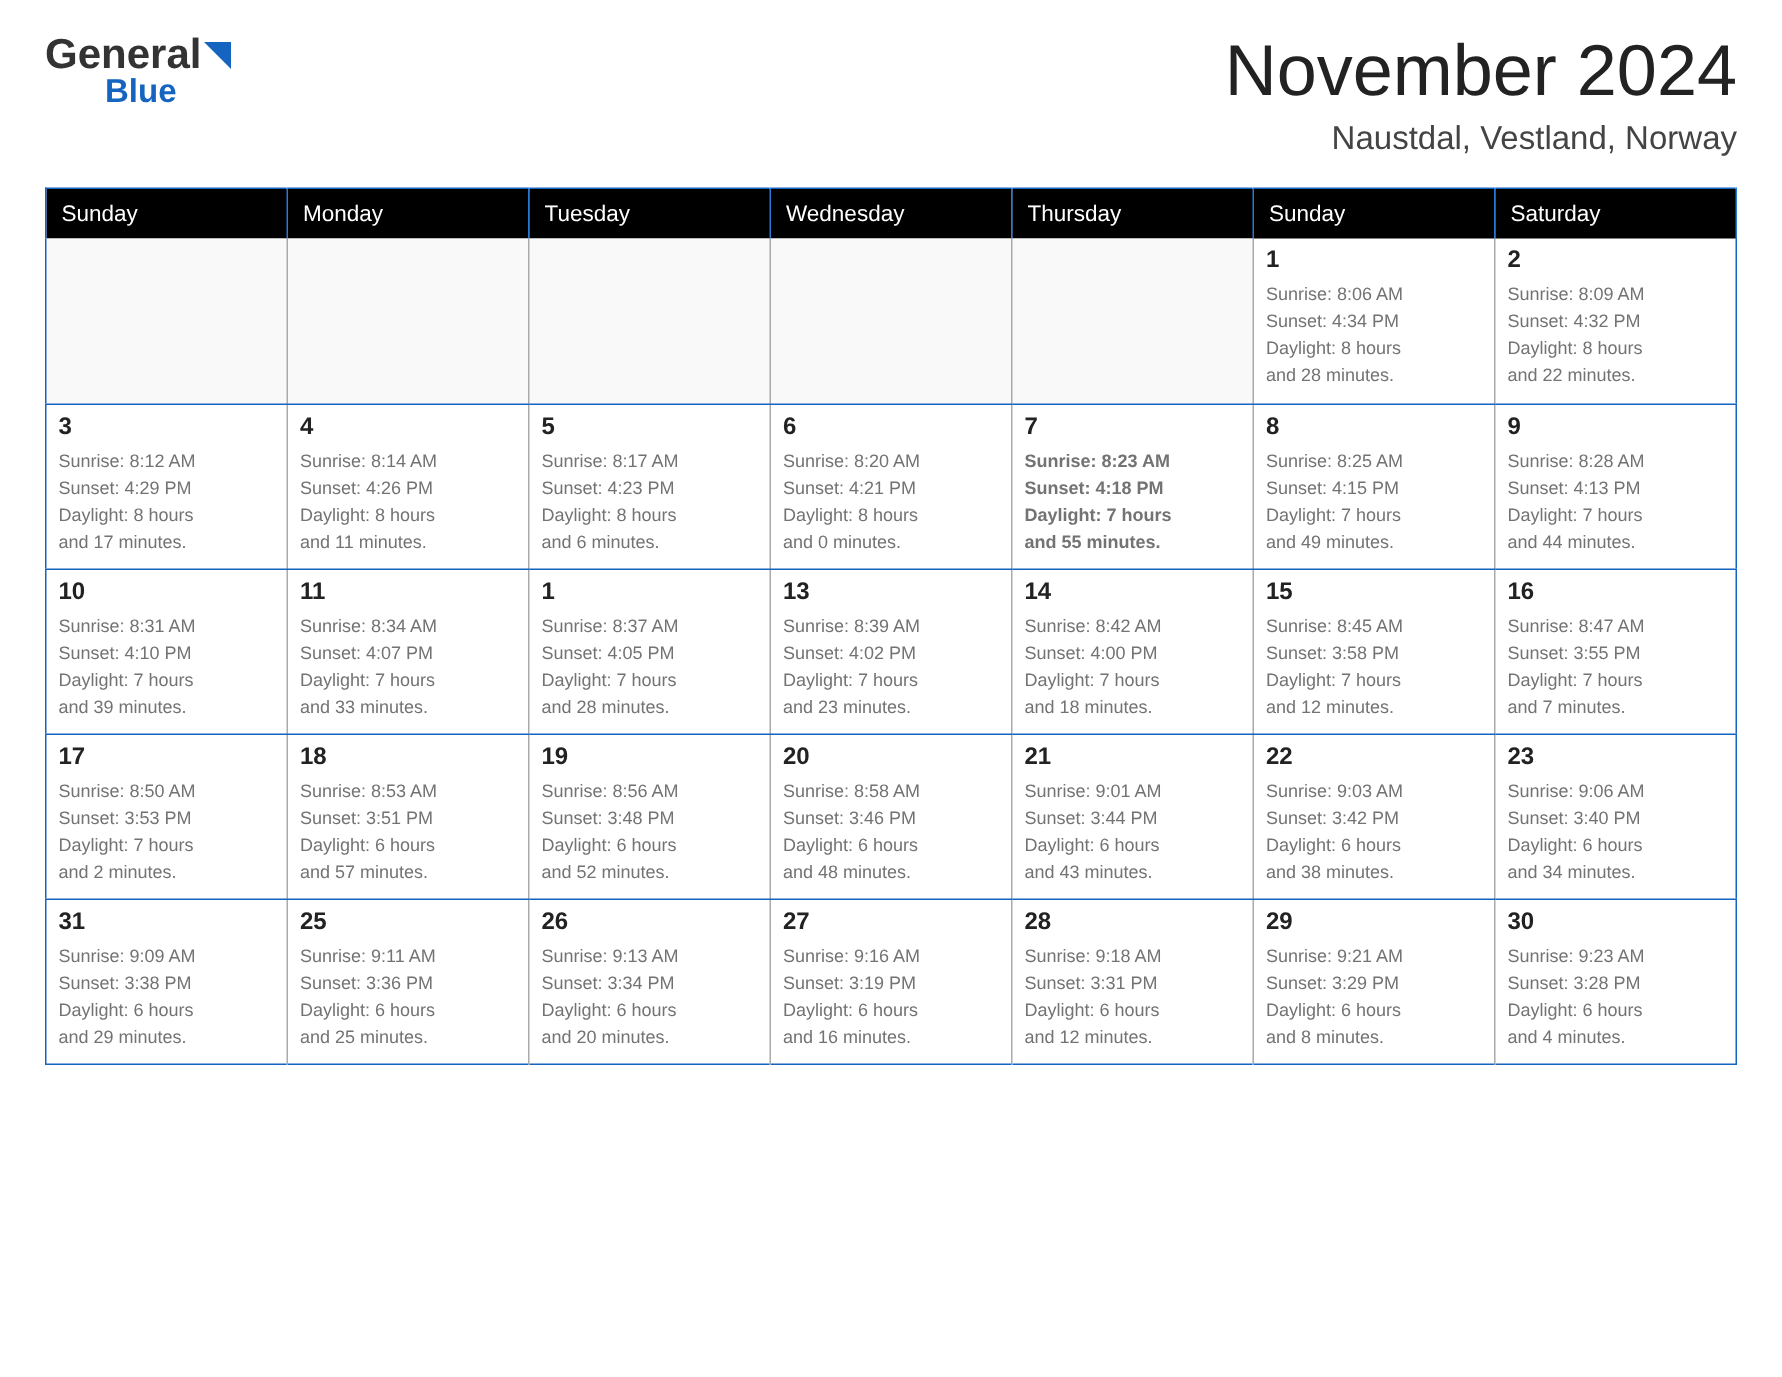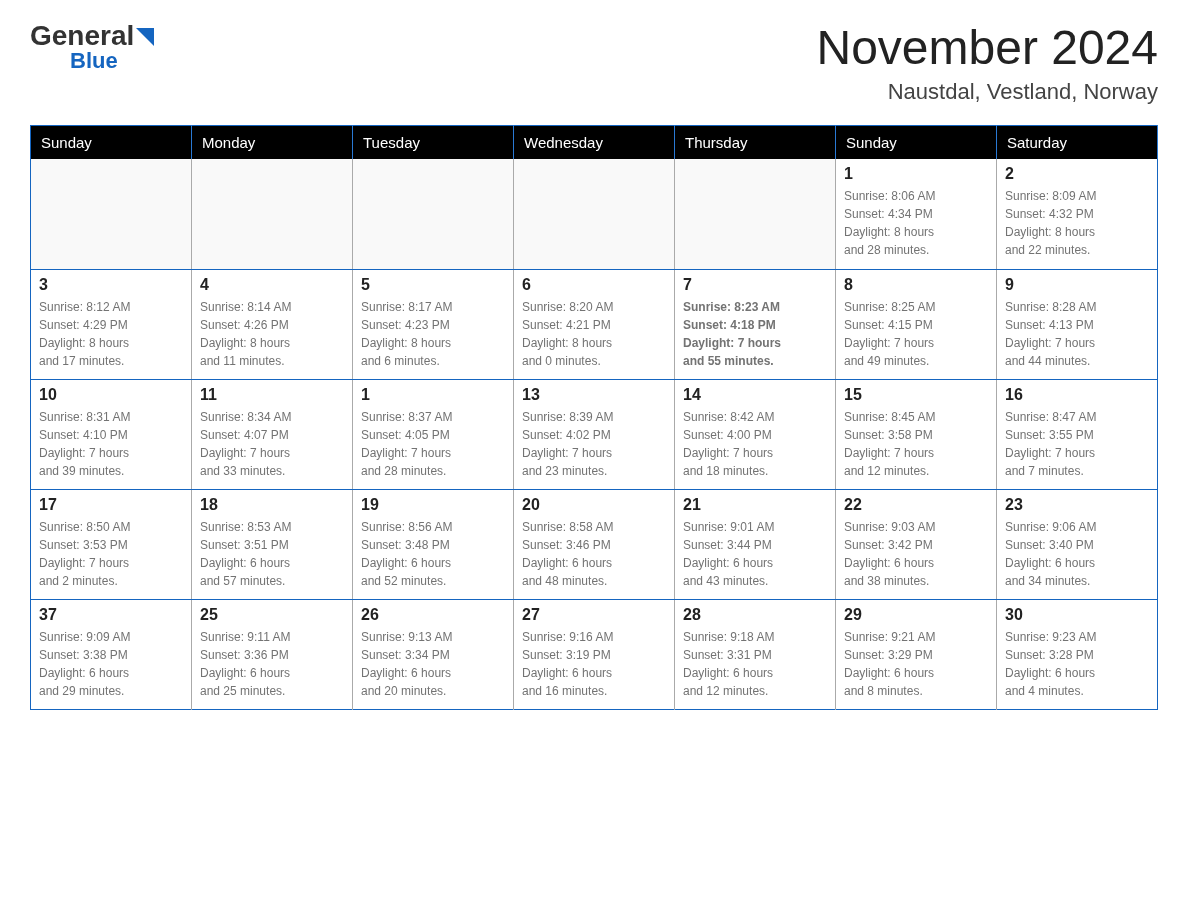--- a/index.html
+++ b/index.html
@@ -281,21 +281,21 @@
         <td>
           <span class="day-number">23</span>
           <div class="day-info" style="white-space: pre-line;">Sunrise: 9:06 AM
 Sunset: 3:40 PM
 Daylight: 6 hours
 and 34 minutes.</div>
         </td>
       </tr>
       <tr>
         <td>
-          <span class="day-number">37</span>
+          <span class="day-number">31</span>
           <div class="day-info" style="white-space: pre-line;">Sunrise: 9:09 AM
 Sunset: 3:38 PM
 Daylight: 6 hours
 and 29 minutes.</div>
         </td>
         <td>
           <span class="day-number">25</span>
           <div class="day-info" style="white-space: pre-line;">Sunrise: 9:11 AM
 Sunset: 3:36 PM
 Daylight: 6 hours

